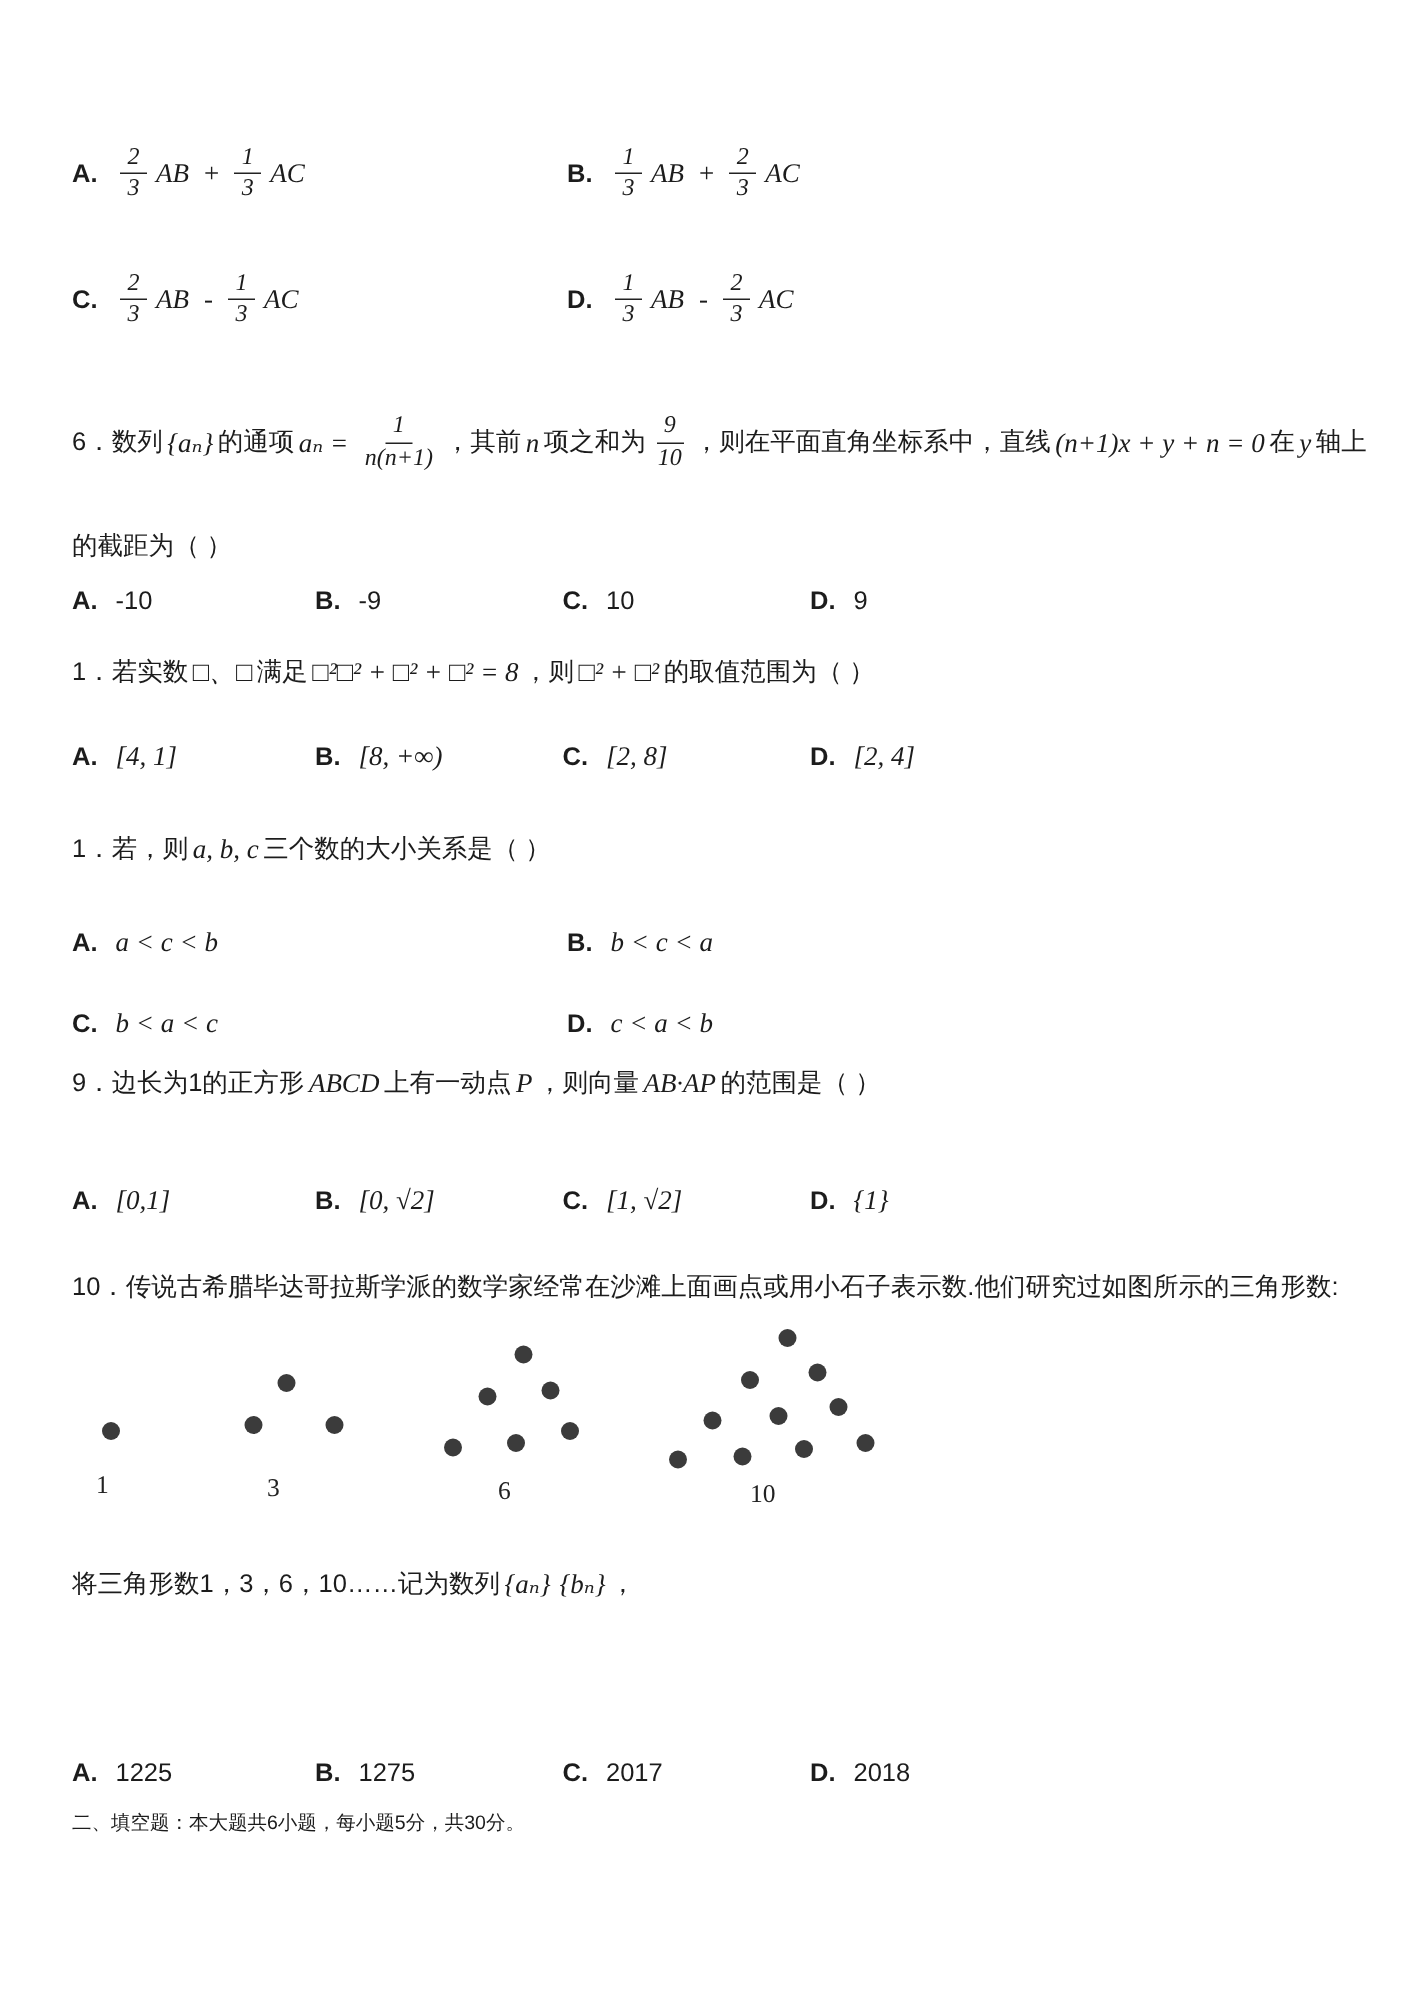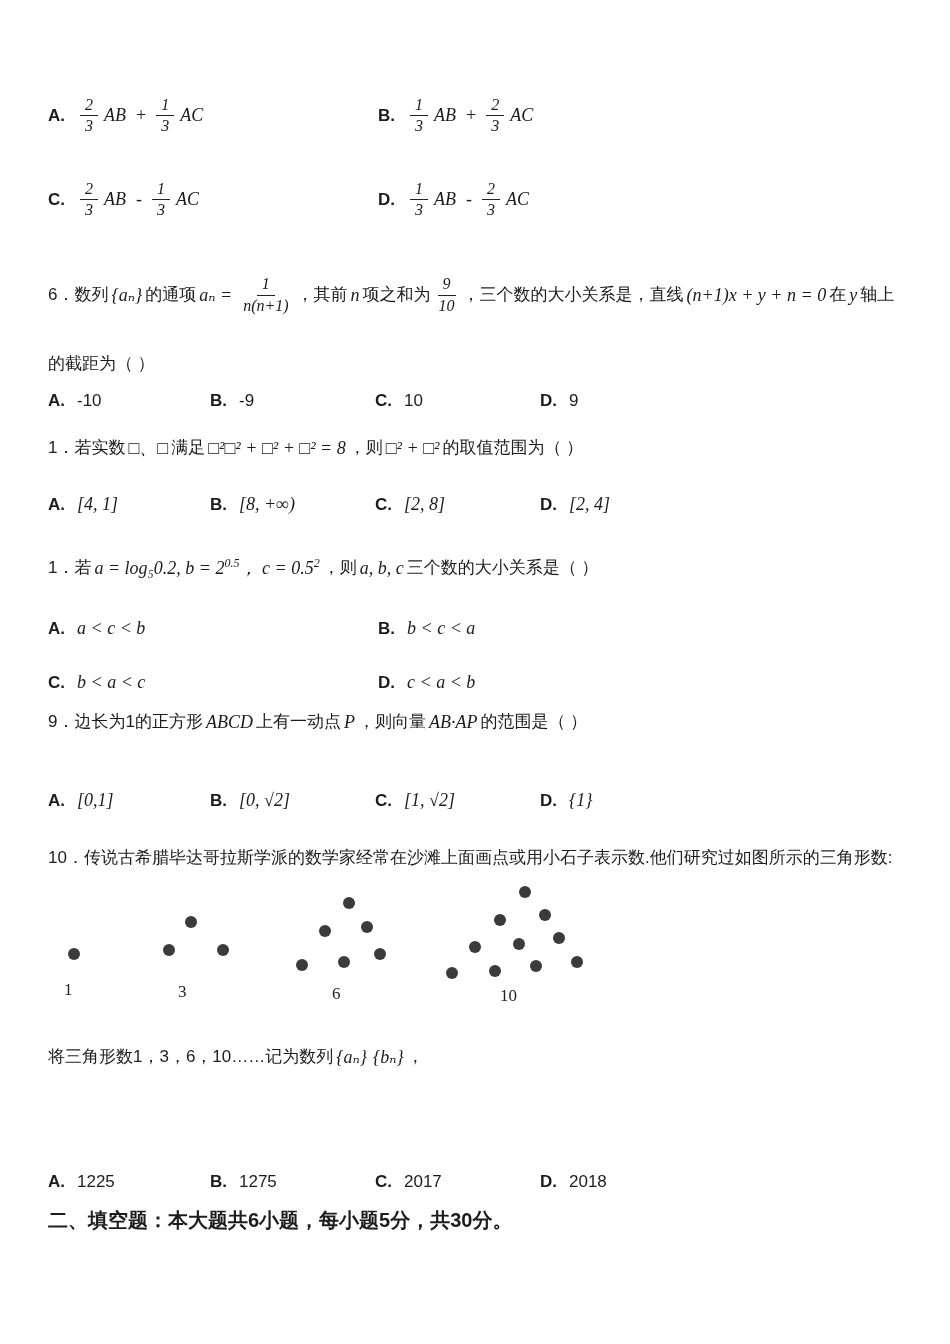--- a/index.html
+++ b/index.html
@@ -25,21 +25,21 @@
     display:inline-flex; flex-direction:column; align-items:center;
     font-family:"Liberation Serif","DejaVu Serif",serif; font-style:italic;
     line-height:1.15; margin:0 3px; vertical-align:middle;
   }
   .fnum { display:block; padding:0 5px 1px; border-bottom:1.3px solid #222; font-size:16px; text-align:center; }
   .fden { display:block; padding:1px 5px 0; font-size:16px; text-align:center; }
   .op { margin:0 7px; font-style:normal; }
   .figure { position:absolute; left:48px; top:878px; width:620px; height:138px; }
   .dot { position:absolute; width:12px; height:12px; border-radius:50%; background:#3b3b3b; }
   .fig-label { position:absolute; font-family:"Liberation Serif","DejaVu Serif",serif; font-size:17px; color:#222; }
-  .section-head { font-weight:bold; font-size:20px; }
+  .section-head { font-weight:normal; font-size:13px; }
 </style>
 </head>
 <body>
 
 <div class="page">
 
   <div class="row" style="top:96px;height:50px">
     <span class="opt" style="left:0">
       <b class="olabel">A.</b>
       <span class="frac">
@@ -110,21 +110,21 @@
         <span class="fnum">1</span>
         <span class="fden">n(n+1)</span>
       </span>
     <span class="cn">，其前</span>
     <span class="math">n</span>
     <span class="cn">项之和为</span>
     <span class="frac">
         <span class="fnum">9</span>
         <span class="fden">10</span>
       </span>
-    <span class="cn">，三个数的大小关系是，直线</span>
+    <span class="cn">，则在平面直角坐标系中，直线</span>
     <span class="math">(n+1)x + y + n = 0</span>
     <span class="cn">在</span>
     <span class="math">y</span>
     <span class="cn">轴上</span>
   </div>
 
   <div class="row" style="top:352px">
     <span class="cn">的截距为（  ）</span>
   </div>
 
@@ -171,21 +171,20 @@
         <span class="oval">[2, 8]</span>
       </span>
     <span class="opt" style="left:492px">
         <b class="olabel">D.</b>
         <span class="oval">[2, 4]</span>
       </span>
   </div>
 
   <div class="row mline" style="top:552px">
     <span class="cn">1．若</span>
-    <span class="math"><span>a = log₅0.2, b = 2</span><sup>0.5</sup><span>， c = 0.5</span><sup>2</sup></span>
     <span class="cn">，则</span>
     <span class="math">a, b, c</span>
     <span class="cn">三个数的大小关系是（  ）</span>
   </div>
 
   <div class="row" style="top:618px;height:26px">
     <span class="opt" style="left:0">
         <b class="olabel">A.</b>
         <span class="oval">a &lt; c &lt; b</span>
       </span>

